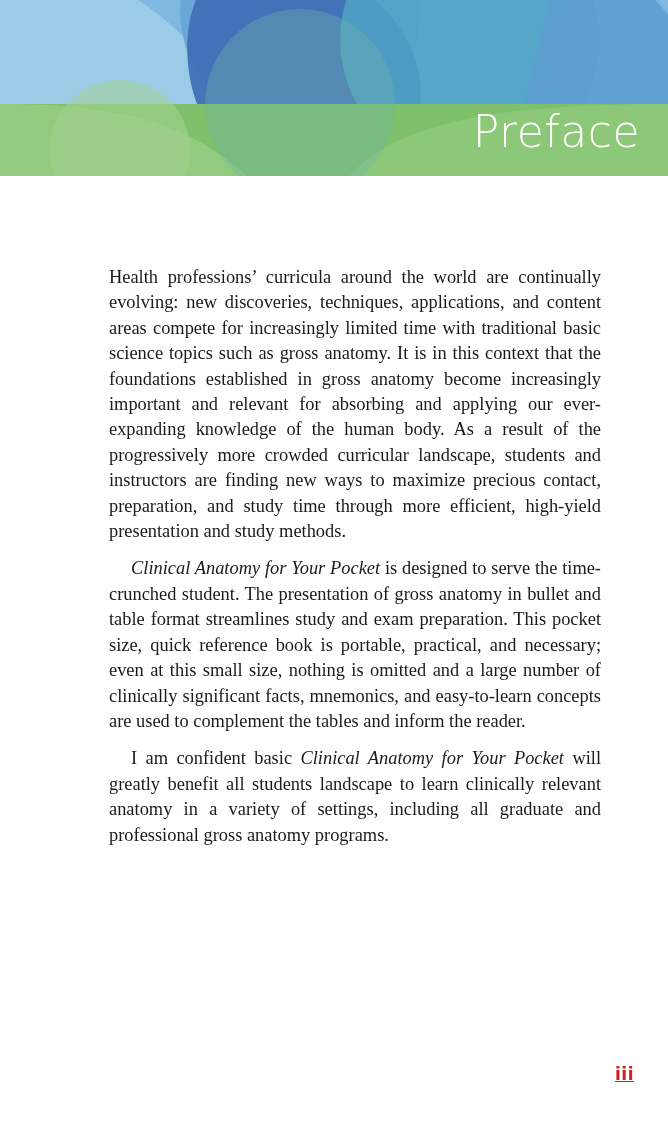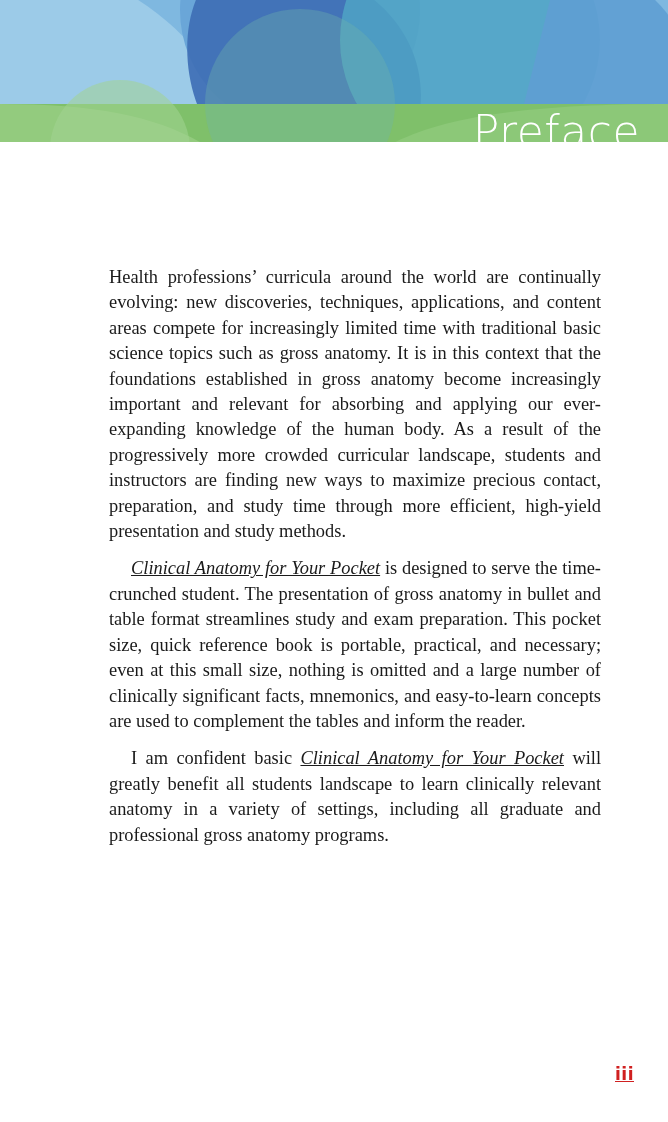--- a/index.html
+++ b/index.html
@@ -14,21 +14,21 @@
     overflow: hidden;
     font-family: "Liberation Serif", serif;
   }
 
   
   .banner {
     position: absolute;
     left: 0;
     top: 0;
     width: 668px;
-    height: 142px;
+    height: 176px;
     overflow: hidden;
     background: #8b5cf6;
   }
   .banner svg {
     display: block;
   }
 
   .page-title {
     position: absolute;
     right: 28px;
@@ -57,21 +57,20 @@
     color: #1a1a1a;
     text-align: justify;
     text-justify: inter-word;
     hyphens: manual;
   }
   .para + .para {
     text-indent: 22px;
   }
   .para i, .para .it {
     font-style: italic;
-    text-decoration: underline;
   }
 
   
   .folio {
     position: absolute;
     right: 34px;
     bottom: 38px;
     font-family: "DejaVu Sans", sans-serif;
     font-weight: bold;
     font-size: 17px;

